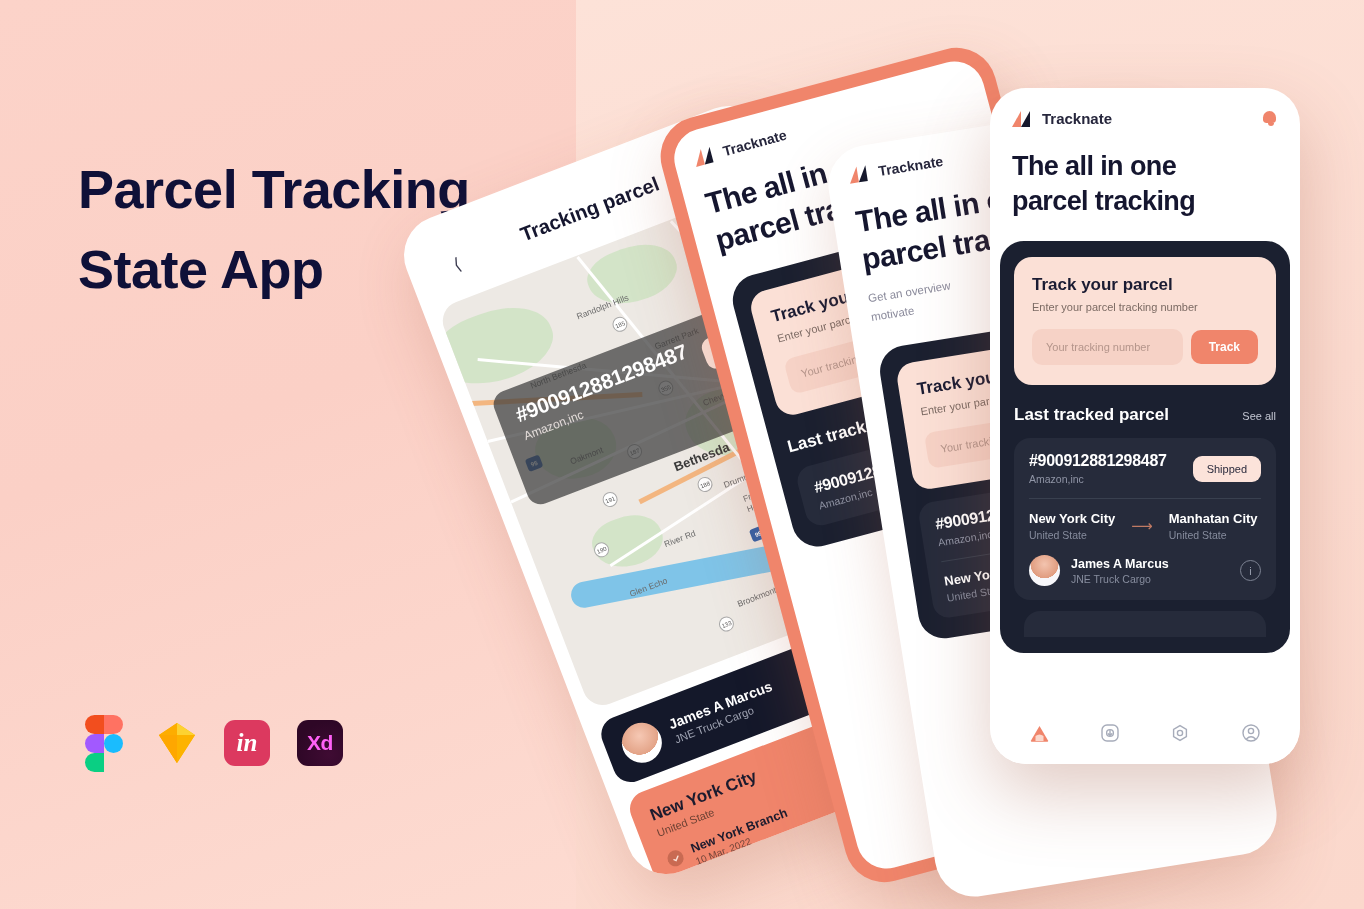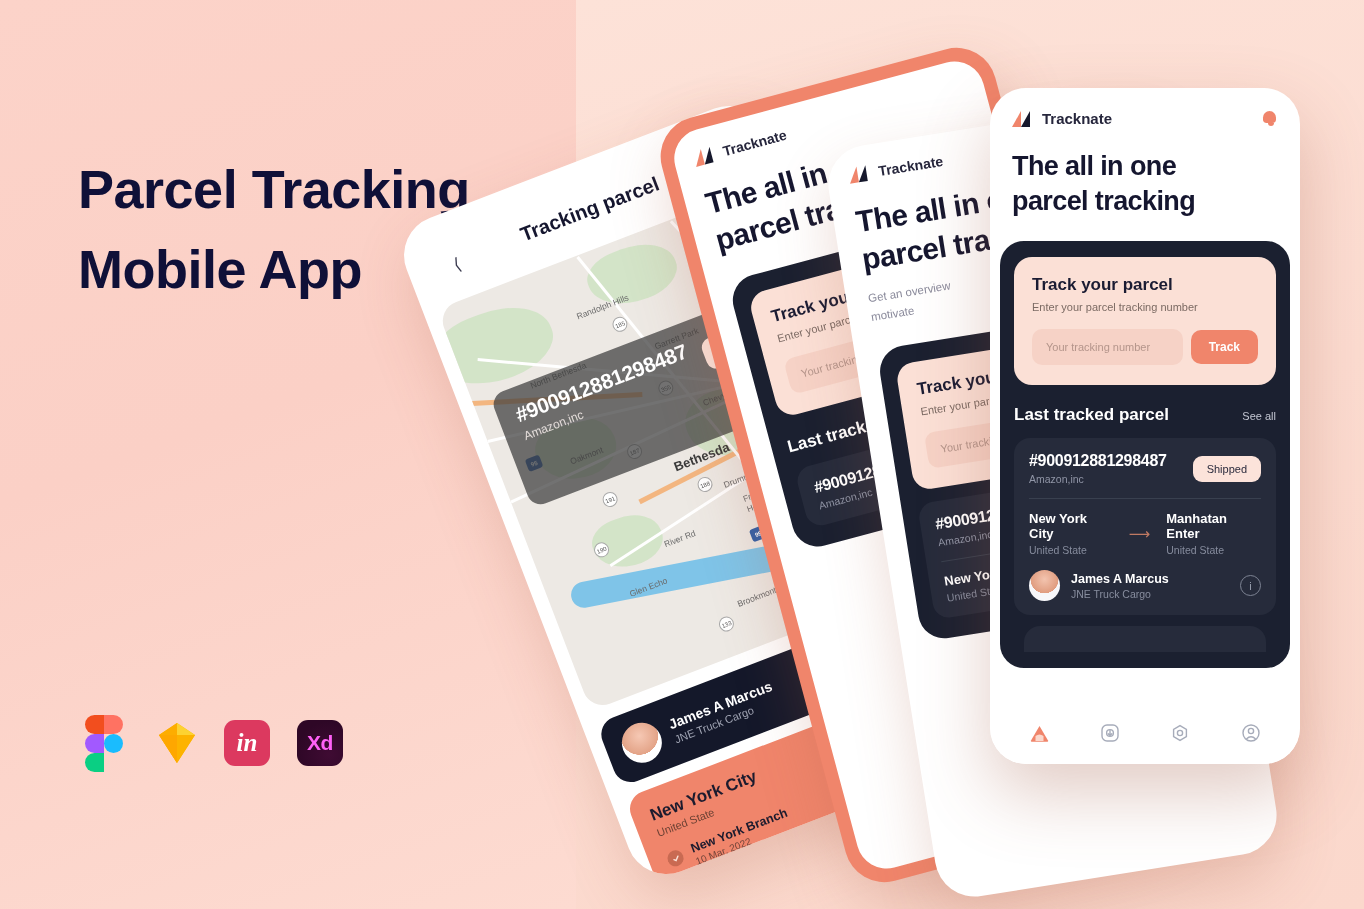--- a/index.html
+++ b/index.html
@@ -233,21 +233,21 @@
 </head>
 <body>
 
 <div class="bg-left"></div>
 <div class="bg-right"></div>
 
 <div class="left-panel">
 
   <div class="headline">
     <span>Parcel Tracking</span>
-    <span class="l2">Mobile App</span>
+    <span class="l2">State App</span>
   </div>
 
 
   <div class="tools">
     <div class="tool">
       <div class="figma-wrap">
         <span class="fg tl"></span>
           <span class="fg tr"></span>
         <span class="fg ml"></span>
           <span class="fg mr"></span>
@@ -510,21 +510,21 @@
 
           <div class="pc-hr"></div>
 
           <div class="pc-route">
             <span>
               <div class="pc-city">New York City</div>
               <div class="pc-state">United State</div>
             </span>
             <span class="pc-arrow">⟶</span>
             <span>
-              <div class="pc-city">Manhatan Enter</div>
+              <div class="pc-city">Manhatan City</div>
               <div class="pc-state">United State</div>
             </span>
           </div>
 
           <div class="pc-person">
             <span class="pc-av"></span>
             <span>
               <div class="pc-nm">James A Marcus</div>
               <div class="pc-rl">JNE Truck Cargo</div>
             </span>

